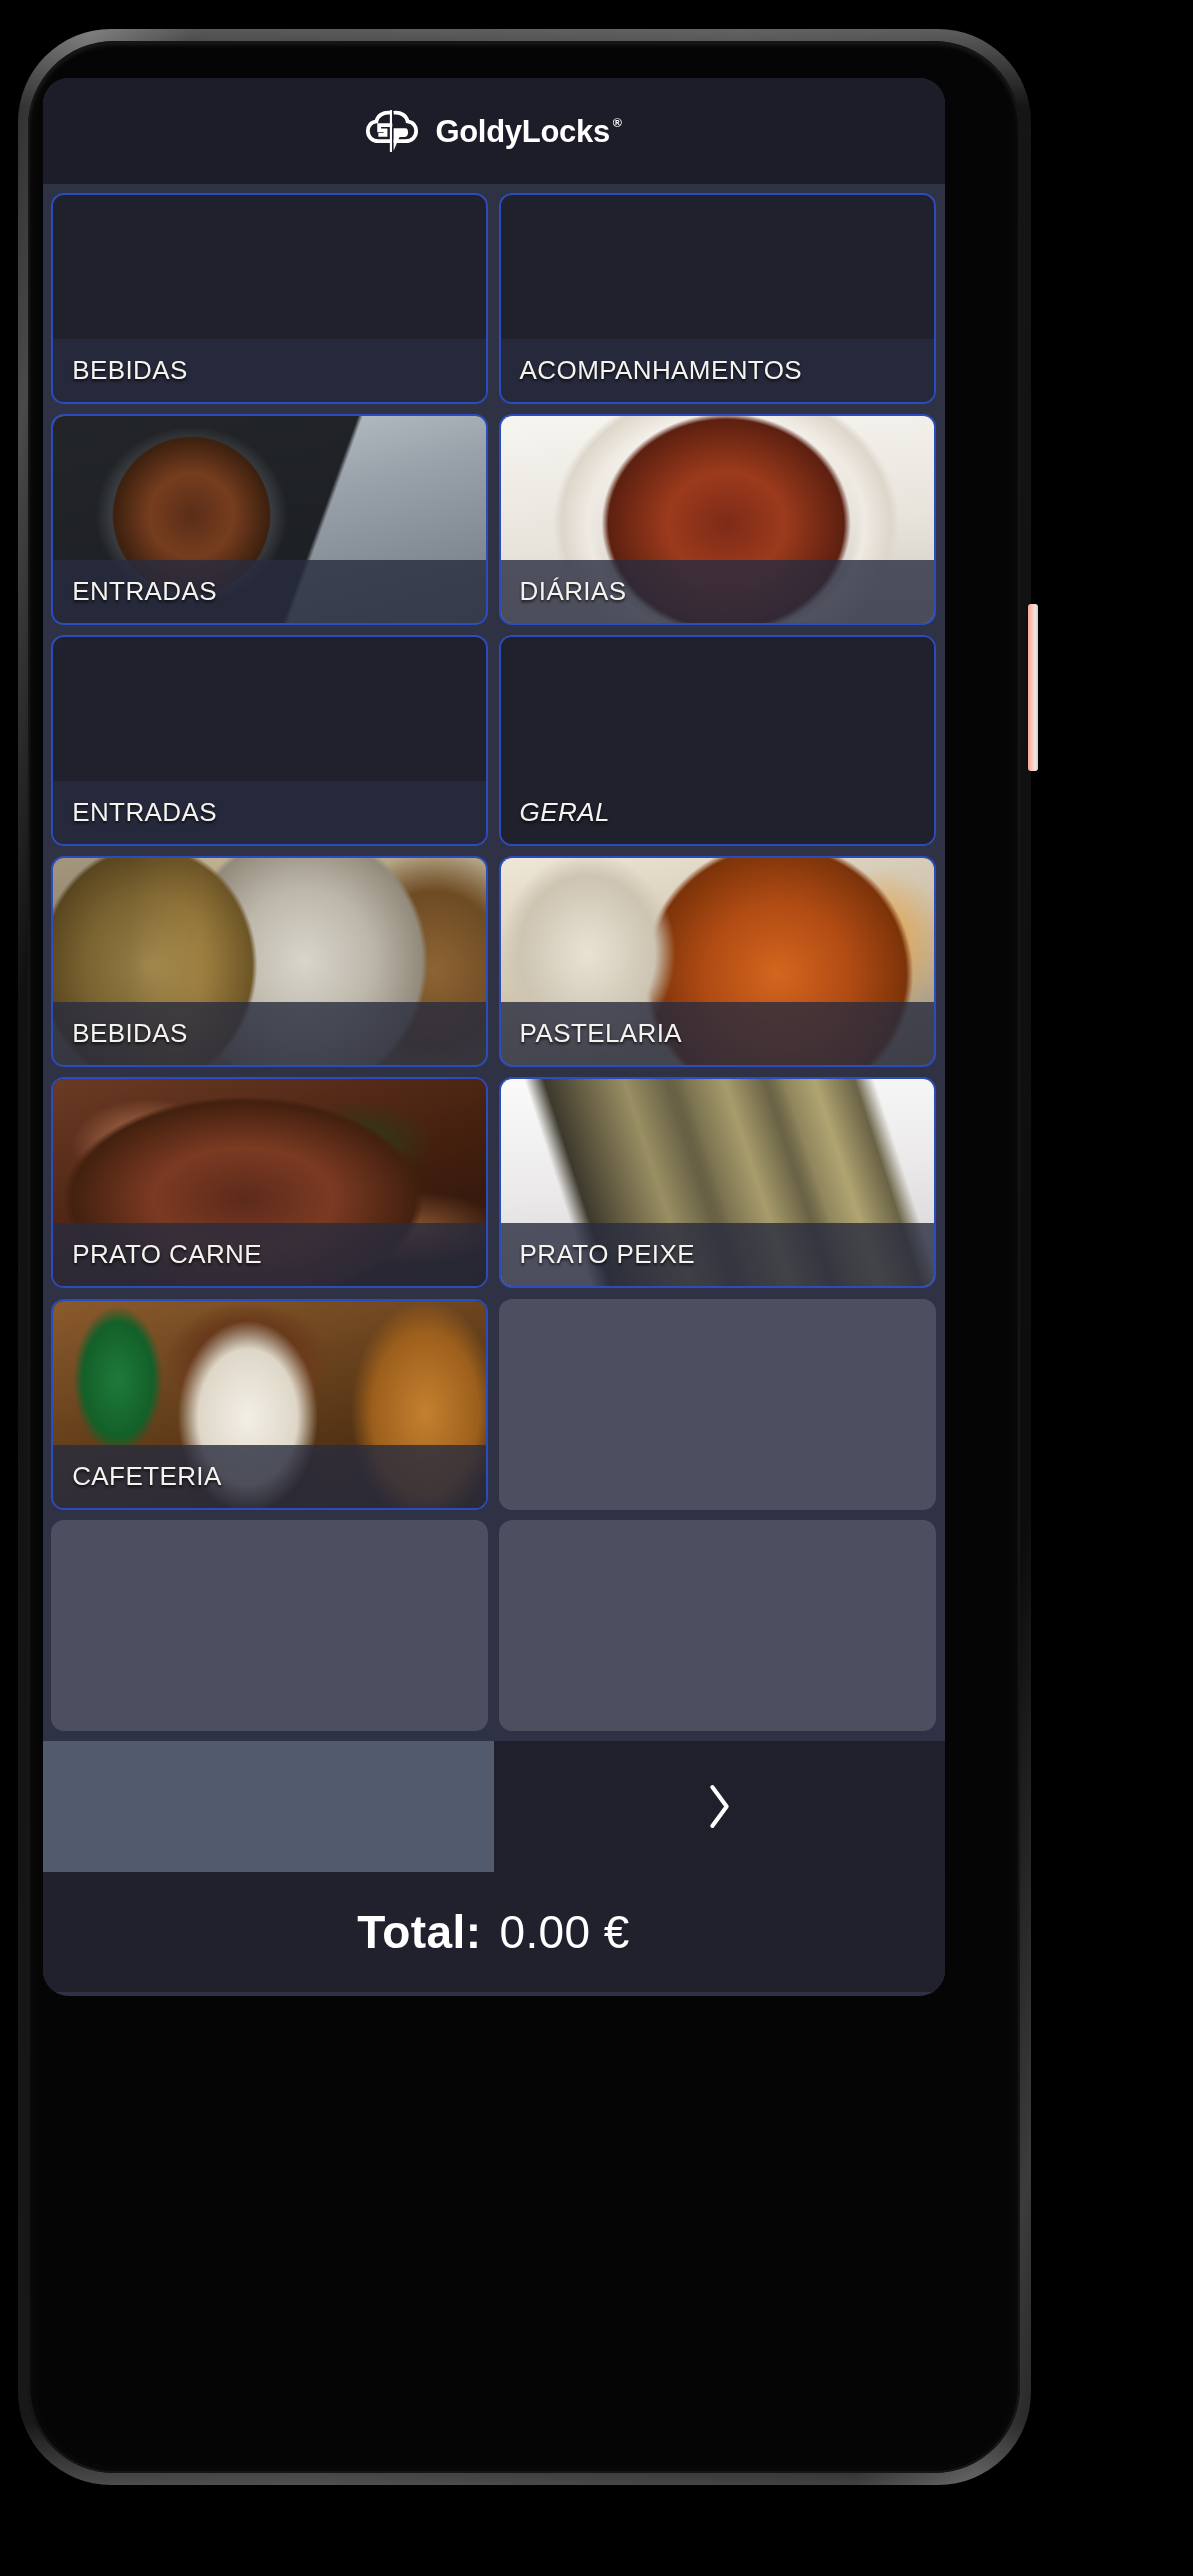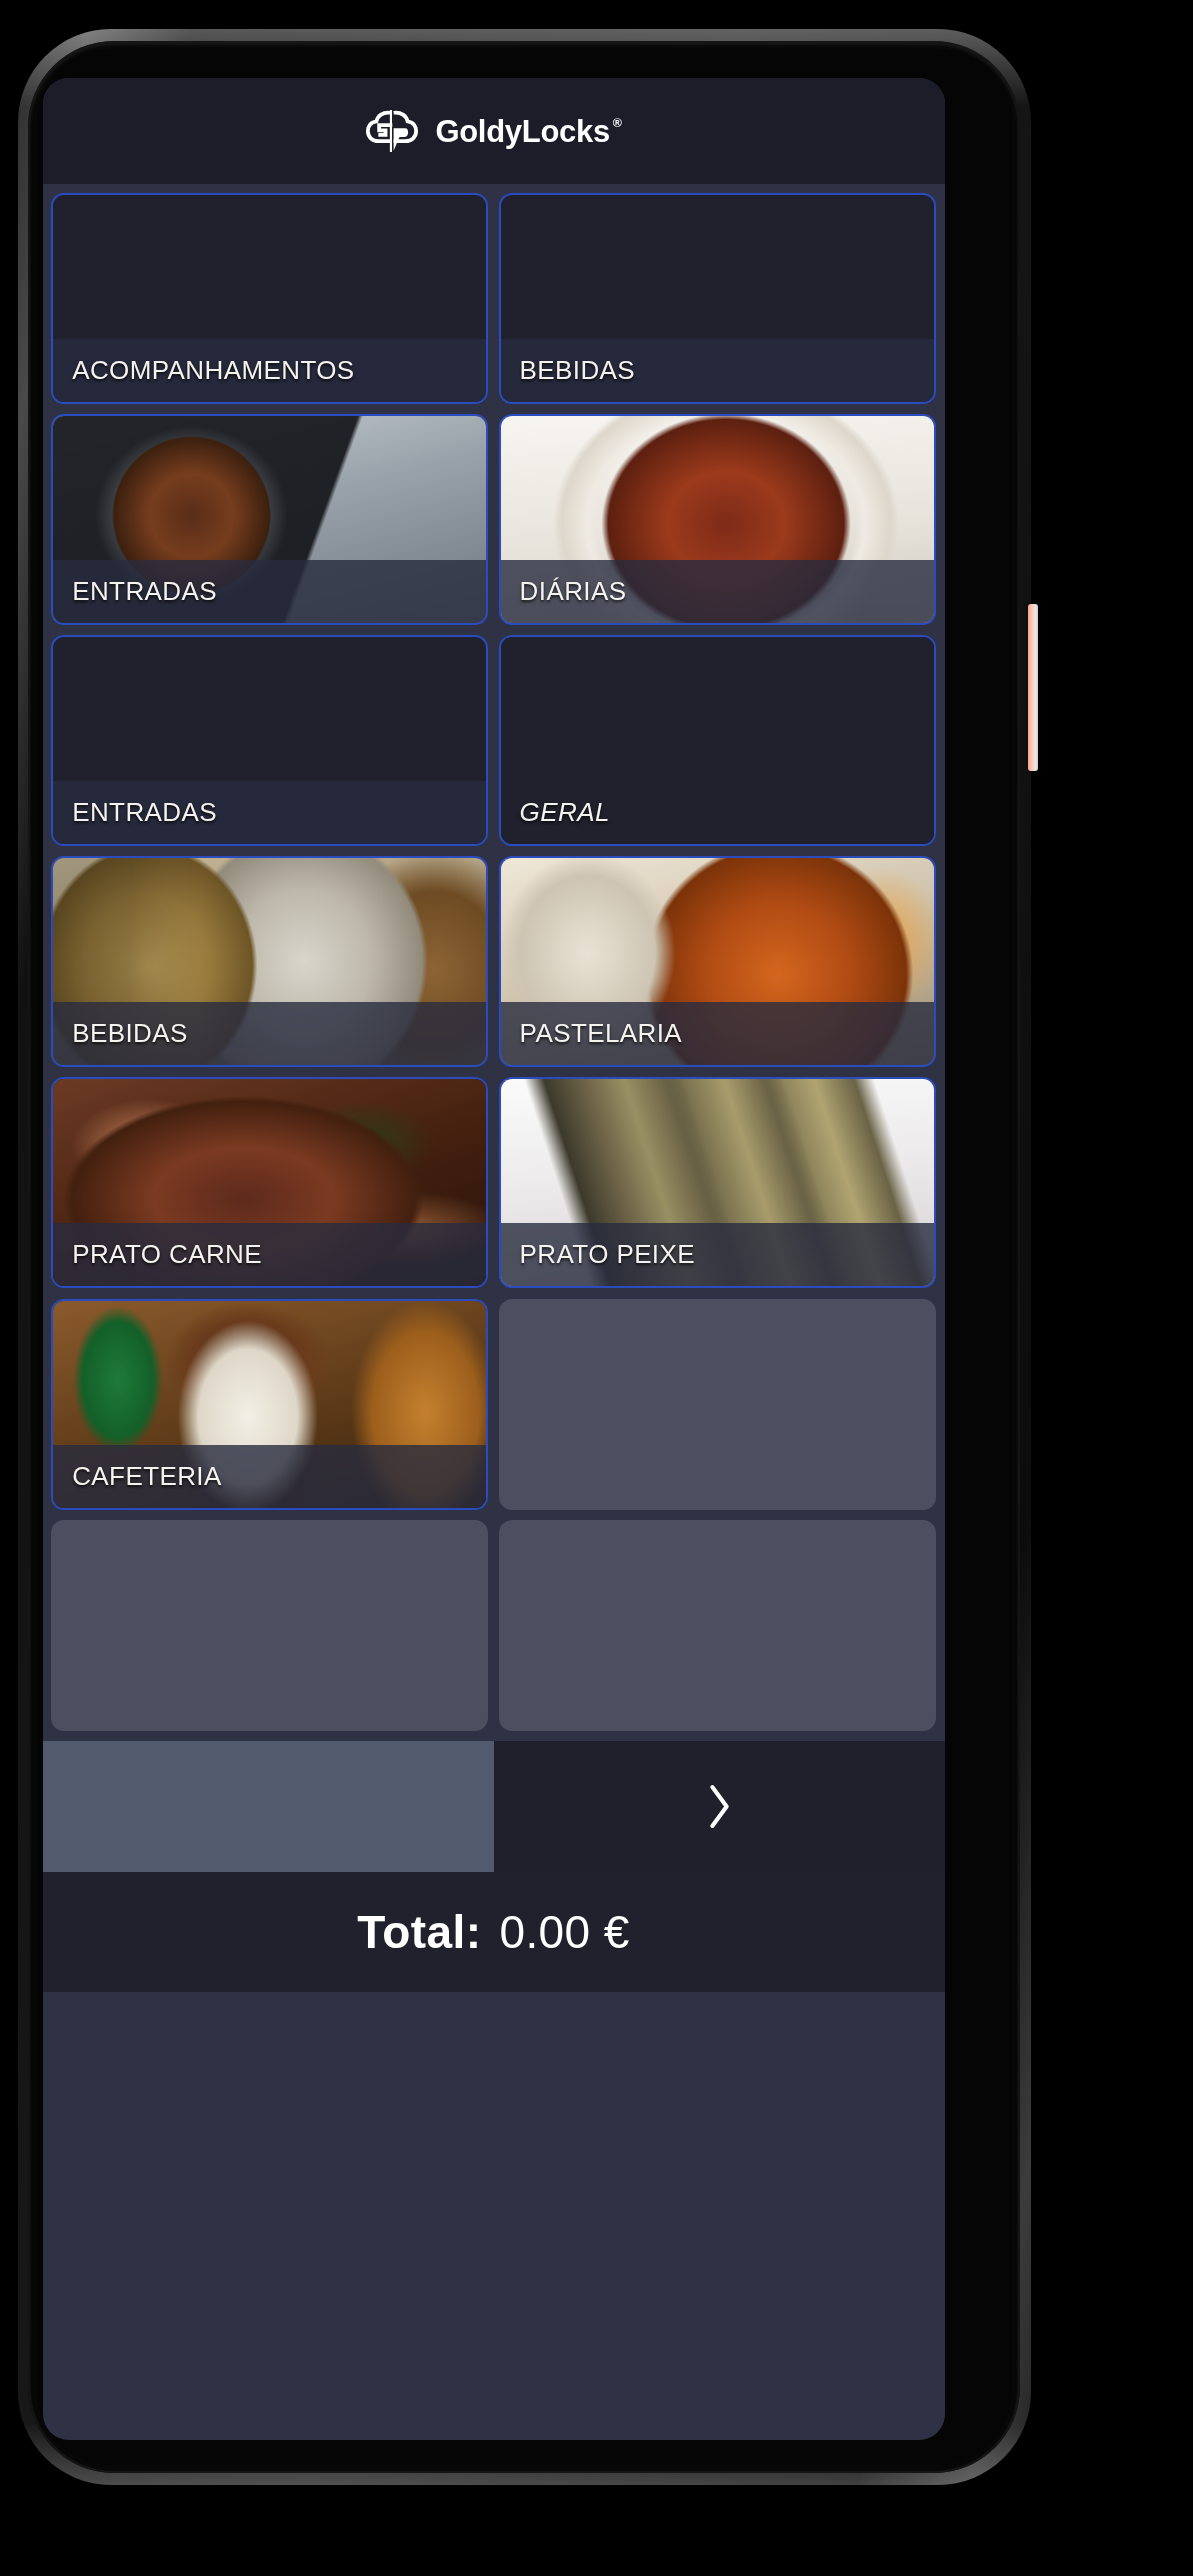--- a/index.html
+++ b/index.html
@@ -54,21 +54,21 @@
   }
   
   .side-button{
     position:absolute;right:-7.3px;top:575px;width:10.2px;height:167px;border-radius:2.9px;
     background:linear-gradient(90deg,#f3ab97 0%,#fdc4b2 38%,#f0e6e4 72%,#cfd0d4 100%);
     box-shadow:0 0 3.6px rgba(0,0,0,.6);
   }
 
   
   #screen{
-    position:absolute;left:25px;top:49px;width:902px;height:2362px;
+    position:absolute;left:25px;top:49px;width:902px;height:1918px;
     border-radius:26px;overflow:hidden;background:#2e3244;
   }
   .app-header{
     height:106px;background:#1d1d29;display:flex;align-items:center;justify-content:center;gap:16px;
   }
   .brand-mark{width:54px;height:44px;flex:none;}
   .brand-text{
     color:#fff;font-size:31px;font-weight:bold;letter-spacing:-0.3px;
     display:flex;align-items:flex-start;line-height:1;
   }
@@ -227,29 +227,29 @@
         <path d="M53 78 L53 36 L75 36 C82 36 82 52 74 52 L64 52 Z" fill="#ffffff"></path>
       </svg>
       <div class="brand-text">
         <span>GoldyLocks</span>
         <span class="brand-reg">®</span>
       </div>
     </div>
 
     <div class="cat-grid" id="cat-grid">
         <div class="cat-tile">
+          <div class="photo ph-bebidas"></div>
+          <div class="label-bar">
+            <span class="label">BEBIDAS</span>
+          </div>
+        </div>
+        <div class="cat-tile">
           <div class="photo ph-acomp"></div>
           <div class="label-bar">
             <span class="label">ACOMPANHAMENTOS</span>
-          </div>
-        </div>
-        <div class="cat-tile">
-          <div class="photo ph-bebidas"></div>
-          <div class="label-bar">
-            <span class="label">BEBIDAS</span>
           </div>
         </div>
         <div class="cat-tile">
           <div class="photo ph-cafeteria"></div>
           <div class="label-bar">
             <span class="label">ENTRADAS</span>
           </div>
         </div>
         <div class="cat-tile">
           <div class="photo ph-diarias"></div>

